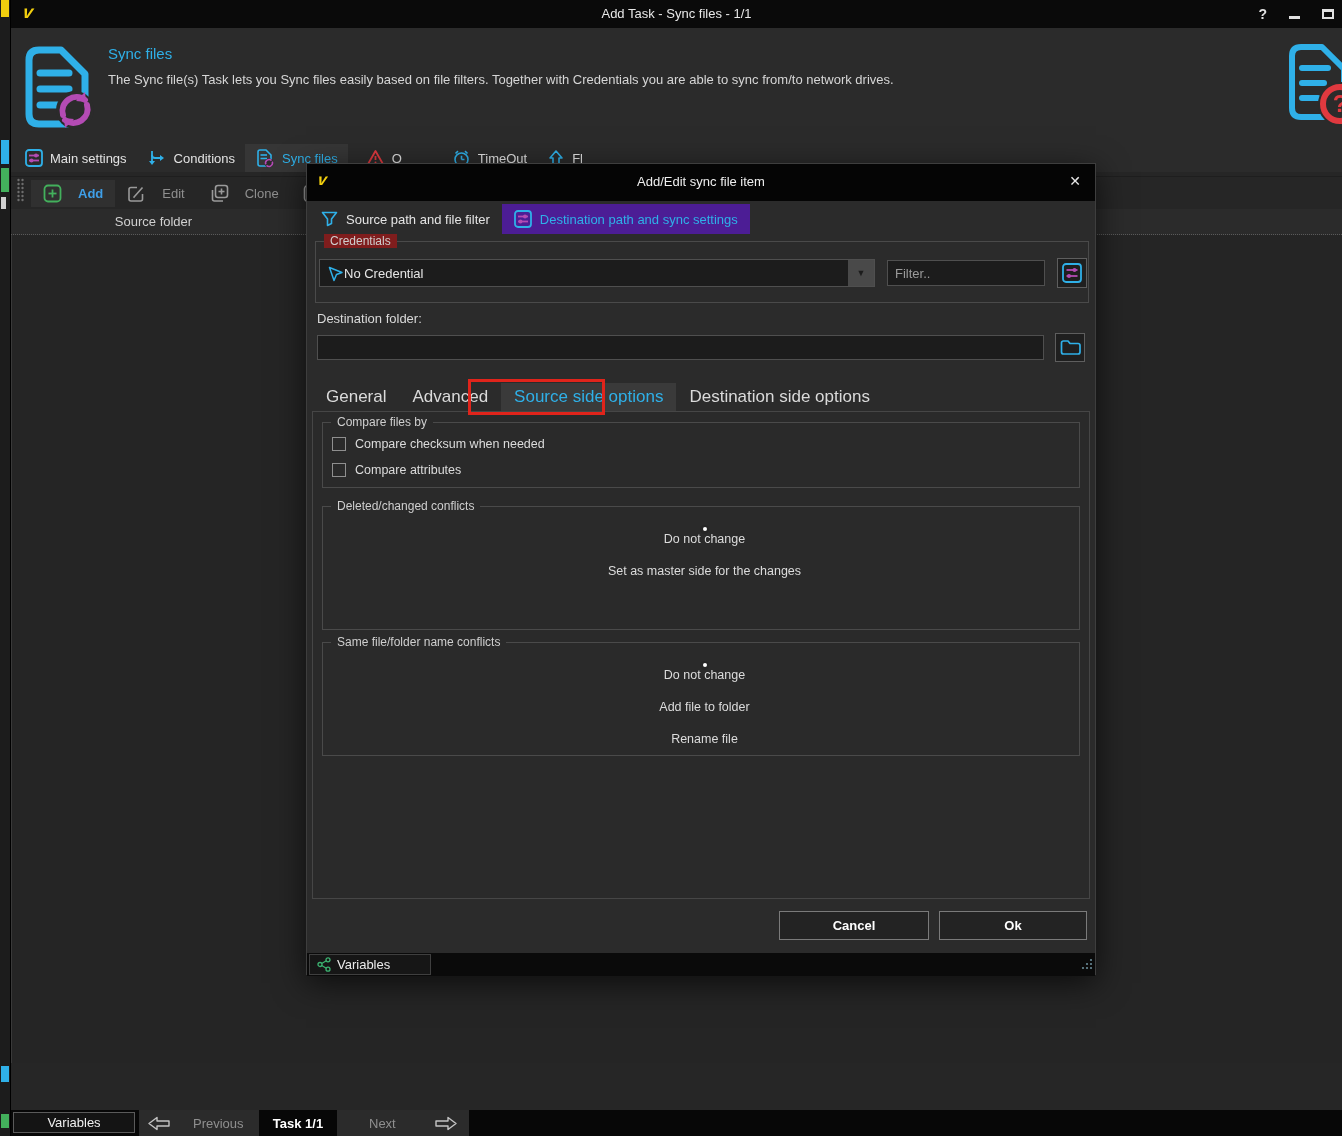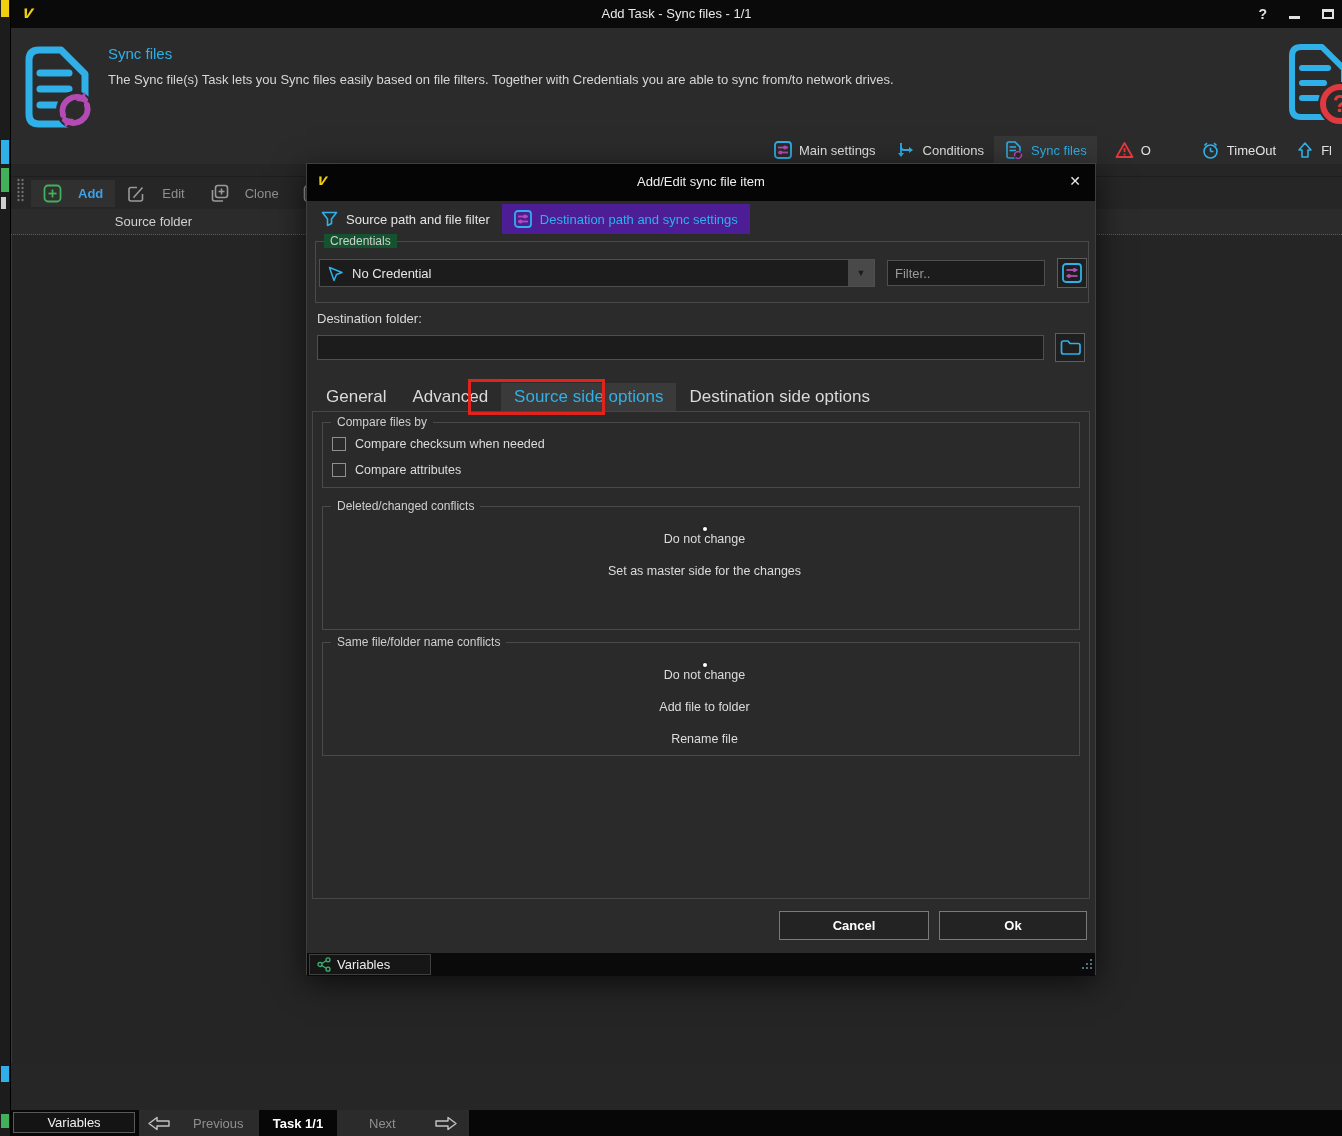--- a/index.html
+++ b/index.html
@@ -22,21 +22,21 @@
   .win-btn { color:#e0e0e0; font-size:14px; font-weight:700; cursor:default; }
   .min-glyph { display:inline-block; width:11px; height:3px; background:#e0e0e0; }
   .max-glyph { display:inline-block; width:12px; height:10px; border:2px solid #e0e0e0; border-top-width:3px; }
 
   .header { position:absolute; left:0; top:28px; width:100%; height:120px; background:#2b2b2b; }
   .header-icon { position:absolute; left:8px; top:16px; }
   .header-help-icon { position:absolute; left:1273px; top:12px; }
   .page-title { position:absolute; left:97px; top:17px; color:#2fb0e8; font-size:15px; }
   .page-desc { position:absolute; left:97px; top:44px; color:#d6d6d6; font-size:13px; }
 
-  .tabrow { position:absolute; left:0; top:136px; width:100%; height:28px; background:#2b2b2b; display:flex; align-items:center; padding-left:4px;justify-content:flex-end; }
+  .tabrow { position:absolute; left:0; top:144px; width:100%; height:28px; background:#2b2b2b; display:flex; align-items:center; padding-left:4px; }
   .mtab { display:flex; align-items:center; gap:7px; padding:0 10px; height:28px; color:#e2e2e2; font-size:13px; white-space:nowrap; }
   .mtab.active { background:#363636; color:#2fb0e8; }
 
   .toolbar { position:absolute; left:0; top:176px; width:100%; height:33px; background:#262626; border-top:1px solid #1e1e1e; display:flex; align-items:center; }
   .tool-btn { display:flex; align-items:center; gap:16px; padding:0 12px; height:27px; font-size:13px; }
   .tool-btn.primary { background:#303030; color:#3f9fe8; font-weight:700; margin-left:4px; }
   .tool-btn.disabled { color:#8f8f8f; }
   .drag-handle { margin-left:5px; margin-right:2px; }
 
   .colheader { position:absolute; left:0; top:209px; width:100%; height:26px; background:#2b2b2b; border-bottom:1px dotted #5a5a5a; }
@@ -62,26 +62,26 @@
   .dialog { position:absolute; left:295px; top:163px; width:790px; height:812px; background:#2b2b2b; border:1px solid #3e3e3e; box-shadow:0 8px 30px rgba(0,0,0,.65); z-index:10; }
   .dlg-titlebar { position:absolute; left:0; top:0; width:100%; height:37px; background:#050505; }
   .dlg-titlebar .logo { left:11px; top:7px; font-size:16px; }
   .dlg-title { position:absolute; left:0; top:10px; width:100%; text-align:center; color:#efefef; font-size:13px; }
   .dlg-close { position:absolute; right:14px; top:9px; color:#e8e8e8; font-size:14px; font-weight:700; cursor:pointer; }
   .dlg-tabs { position:absolute; left:2px; top:40px; height:30px; display:flex; }
   .dtab { display:flex; align-items:center; gap:8px; padding:0 12px; font-size:13px; color:#e4e4e4; }
   .dtab.active { background:#4c1d95; color:#2fb0e8; }
 
   .groupbox { position:absolute; border:1px solid #4a4a4a; }
-  .gb-legend { position:absolute; top:-8px; left:8px; background:#14532d; padding:0 6px; font-size:12px; color:#cfcfcf; }
+  .gb-legend { position:absolute; top:-8px; left:8px; background:#7f1d1d; padding:0 6px; font-size:12px; color:#cfcfcf; }
   .panel .gb-legend { background:#2a2a2a; }
 
   .gb-credentials { left:8px; top:77px; width:774px; height:62px; }
   .cred-row { position:absolute; left:3px; top:16px; width:768px; display:flex; align-items:center; }
-  .dropdown { position:relative; width:556px; height:28px; background:#1c1c1c; border:1px solid #4f4f4f; display:flex; align-items:center; gap:8px; padding-left:7px; color:#e6e6e6; font-size:13px; }
+  .dropdown { position:relative; width:556px; height:28px; background:#1c1c1c; border:1px solid #4f4f4f; display:flex; align-items:center; padding-left:7px; color:#e6e6e6; font-size:13px; }
   .dd-btn { position:absolute; right:0; top:0; width:26px; height:26px; background:#494949; display:flex; align-items:center; justify-content:center; color:#1c1c1c; font-size:9px; }
   .filter-input { margin-left:12px; width:158px; height:26px; background:#1c1c1c; border:1px solid #4f4f4f; color:#e6e6e6; font-size:13px; padding:0 7px; }
   .filter-input::placeholder { color:#9a9a9a; }
   .icon-btn { margin-left:12px; width:30px; height:30px; background:#1f1f1f; border:1px solid #5e5e5e; display:flex; align-items:center; justify-content:center; }
 
   .dest-label { position:absolute; left:10px; top:147px; color:#d9d9d9; font-size:13px; }
   .dest-input { position:absolute; left:10px; top:171px; width:727px; height:25px; background:#1c1c1c; border:1px solid #4f4f4f; color:#e6e6e6; font-size:13px; padding:0 6px; }
   .folder-btn { position:absolute; left:748px; top:169px; width:30px; height:29px; background:#1f1f1f; border:1px solid #5e5e5e; display:flex; align-items:center; justify-content:center; }
 
   .inner-tabs { position:absolute; left:6px; top:219px; height:28px; display:flex; }

